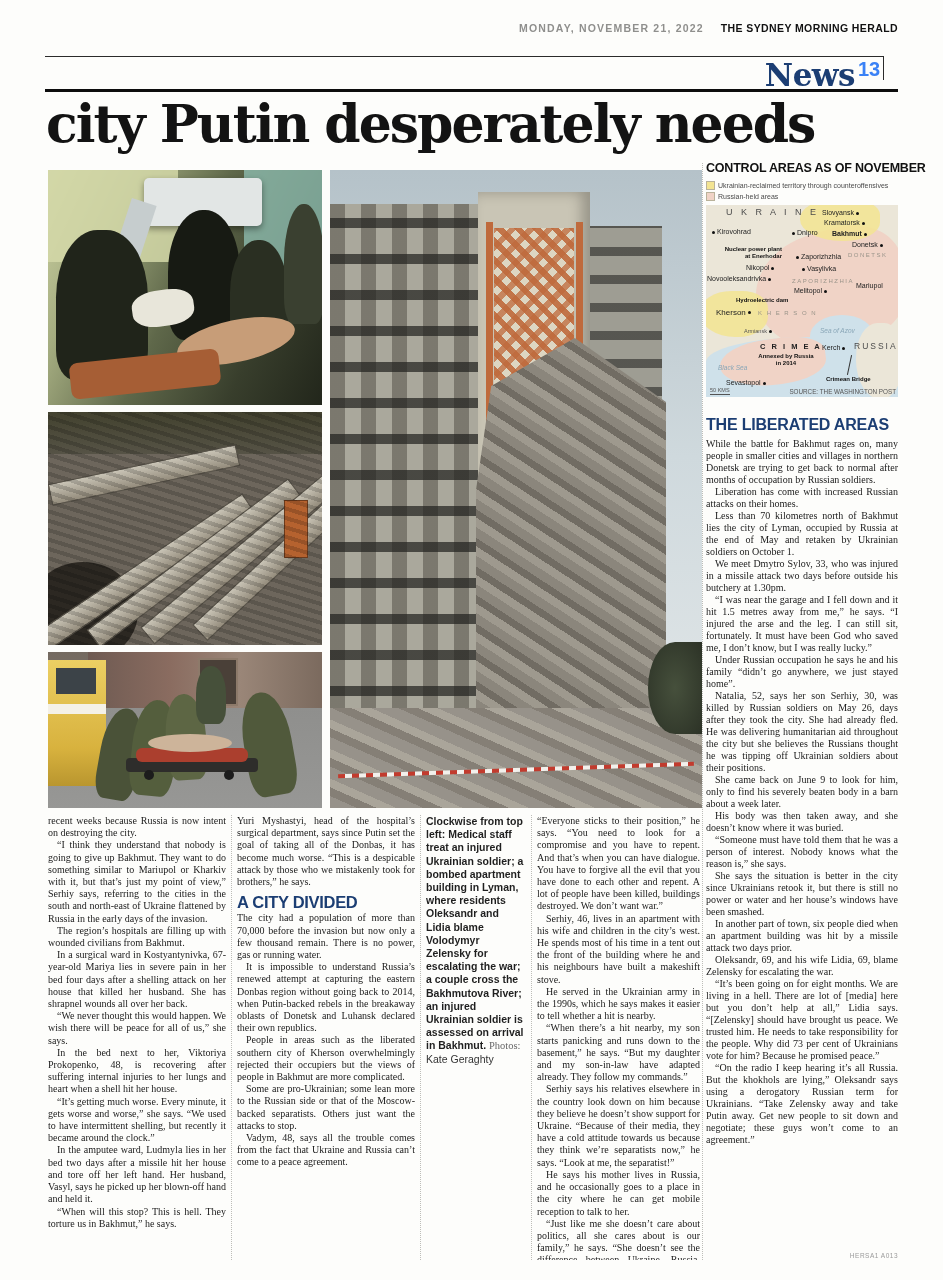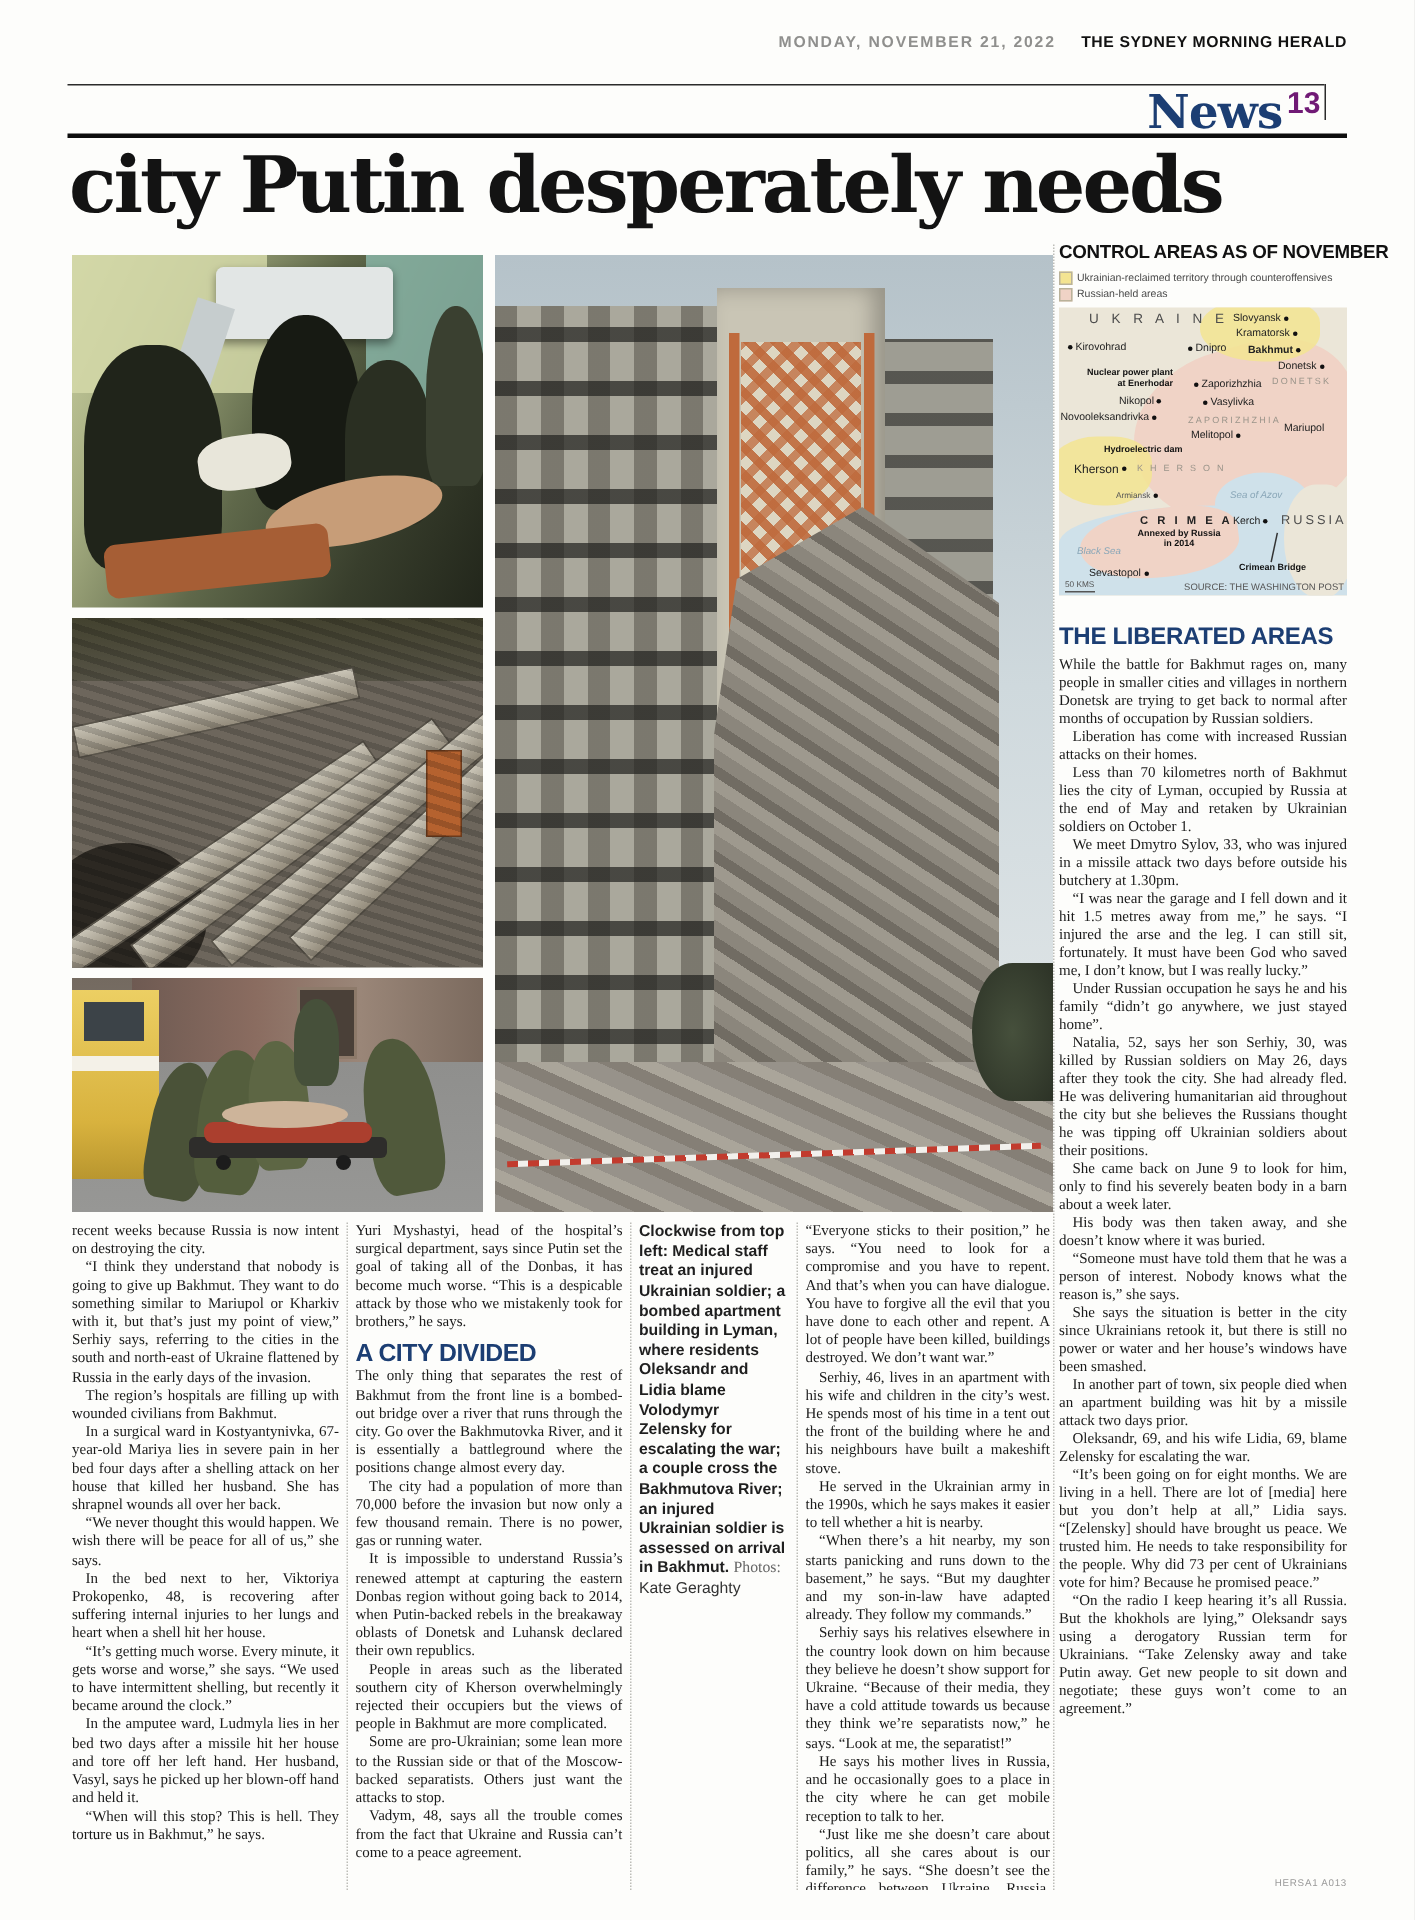--- a/index.html
+++ b/index.html
@@ -7,21 +7,21 @@
         font-family:"Liberation Serif",serif;color:#1a1a1a;}
   .abs{position:absolute;}
 
   
   .mast-line{font-family:"Liberation Sans",sans-serif;font-size:10.5px;white-space:nowrap;}
   .mast-date{color:#8f8f8d;letter-spacing:1.2px;font-weight:bold;}
   .mast-paper{color:#111;font-weight:bold;letter-spacing:.4px;margin-left:14px;}
   .thin-rule{height:1px;background:#2b2b2b;}
   .tick{width:1px;background:#2b2b2b;}
   .section-title{font-family:"DejaVu Serif",serif;font-weight:bold;color:#1c3e73;font-size:31px;letter-spacing:-.5px;}
-  .page-num{font-family:"Liberation Sans",sans-serif;font-weight:bold;color:#701a75;font-size:20px;}
+  .page-num{font-family:"Liberation Sans",sans-serif;font-weight:bold;color:#3b82f6;font-size:20px;}
   .thick-rule{height:3px;background:#0d0d0d;}
   .headline{font-family:"DejaVu Serif",serif;font-weight:bold;font-size:52px;letter-spacing:-2px;color:#131313;line-height:1;white-space:nowrap;}
 
   
   .photo{position:absolute;overflow:hidden;}
   .photo *{position:absolute;}
 
   #ph1{background:linear-gradient(115deg,#cdd2a2 0%,#a4ac80 22%,#5f684a 48%,#383e2c 75%,#22261b 100%);}
   #ph1 .wallL{left:0;top:0;width:130px;height:92px;background:#d3d8a8;opacity:.85;}
   #ph1 .wallR{left:196px;top:0;width:78px;height:118px;background:#8dbcae;opacity:.8;}
@@ -269,21 +269,20 @@
       <p>In the amputee ward, Ludmyla lies in her bed two days after a missile hit her house and tore off her left hand. Her husband, Vasyl, says he picked up her blown-off hand and held it.</p>
       <p>“When will this stop? This is hell. They torture us in Bakhmut,” he says.</p>
     </div>
 
   <div class="abs bodycol" style="left:237px;top:815px;width:178px;height:445px;">
     <div>
         <p>Yuri Myshastyi, head of the hospital’s surgical department, says since Putin set the goal of taking all of the Donbas, it has become much worse. “This is a despicable attack by those who we mistakenly took for brothers,” he says.</p>
       </div>
     <div class="subhead">A CITY DIVIDED</div>
     <div>
-        <p>The only thing that separates the rest of Bakhmut from the front line is a bombed-out bridge over a river that runs through the city. Go over the Bakhmutovka River, and it is essentially a battleground where the positions change almost every day.</p>
         <p>The city had a population of more than 70,000 before the invasion but now only a few thousand remain. There is no power, gas or running water.</p>
         <p>It is impossible to understand Russia’s renewed attempt at capturing the eastern Donbas region without going back to 2014, when Putin-backed rebels in the breakaway oblasts of Donetsk and Luhansk declared their own republics.</p>
         <p>People in areas such as the liberated southern city of Kherson overwhelmingly rejected their occupiers but the views of people in Bakhmut are more complicated.</p>
         <p>Some are pro-Ukrainian; some lean more to the Russian side or that of the Moscow-backed separatists. Others just want the attacks to stop.</p>
         <p>Vadym, 48, says all the trouble comes from the fact that Ukraine and Russia can’t come to a peace agreement.</p>
       </div>
   </div>
 
   <div class="abs caption" style="left:426px;top:815px;width:100px;height:320px;overflow:hidden;">
     <span class="cap-bold">Clockwise from top left: Medical staff treat an injured Ukrainian soldier; a bombed apartment building in Lyman, where residents Oleksandr and Lidia blame Volodymyr Zelensky for escalating the war; a couple cross the Bakhmutova River; an injured Ukrainian soldier is assessed on arrival in Bakhmut.</span>

